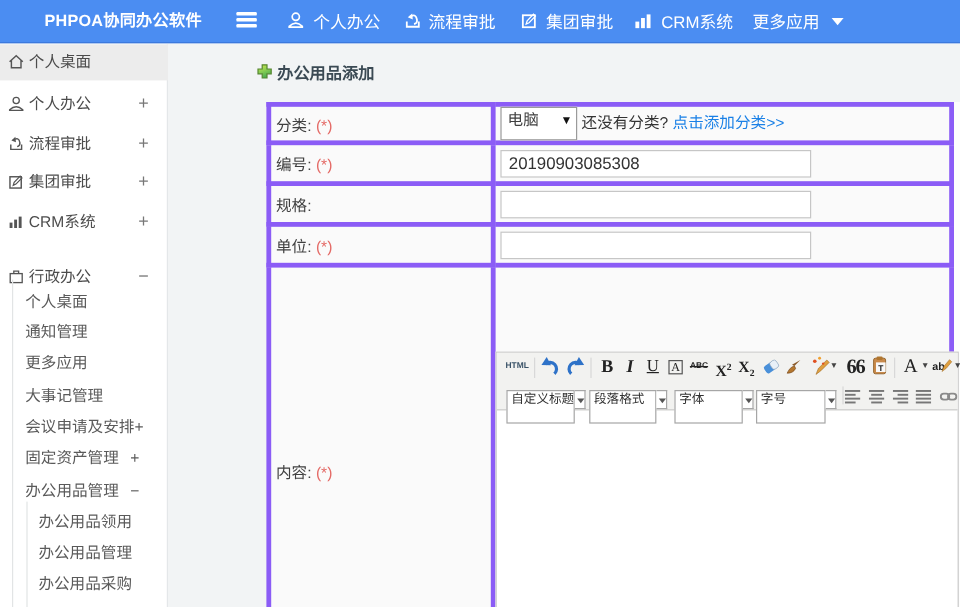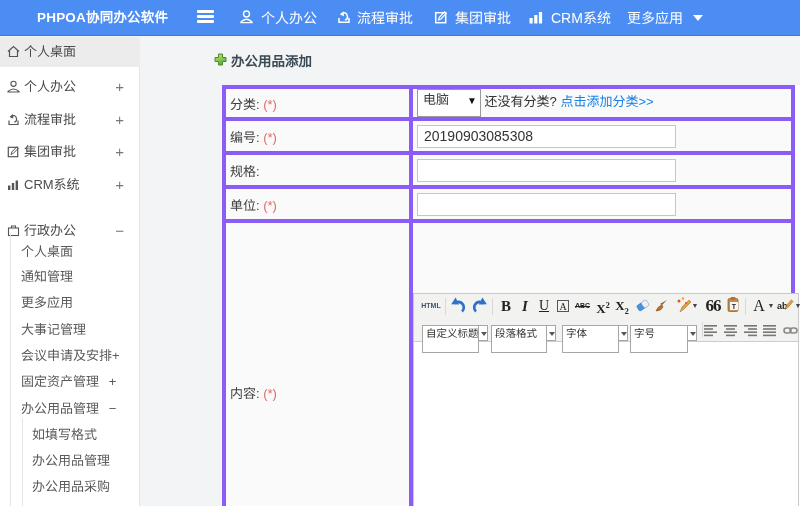--- a/index.html
+++ b/index.html
@@ -139,21 +139,21 @@
   <span class="txt">行政办公</span>
     <span class="pm">−</span>
   </div>
 <div class="sub" style="left:21px; top:241px;">个人桌面</div>
 <div class="sub" style="left:21px; top:266px;">通知管理</div>
 <div class="sub" style="left:21px; top:292px;">更多应用</div>
 <div class="sub" style="left:21px; top:319px;">大事记管理</div>
 <div class="sub" style="left:21px; top:345px;">会议申请及安排+</div>
 <div class="sub" style="left:21px; top:371px;">固定资产管理 <span style="margin-left:6px">+</span></div>
 <div class="sub" style="left:21px; top:398px;">办公用品管理 <span style="margin-left:6px">−</span></div>
-<div class="sub" style="left:32px; top:424px;">如填写格式</div>
+<div class="sub" style="left:32px; top:424px;">办公用品领用</div>
 <div class="sub" style="left:32px; top:450px;">办公用品管理</div>
 <div class="sub" style="left:32px; top:476px;">办公用品采购</div>
 
 <div style="position:absolute; left:791px; top:85px; width:9px; height:421px; background:#fdfdfd;"></div>
 <div style="position:absolute; left:10px; top:233px; width:1px; height:273px; background:#e2e4e5;"></div>
 <div style="position:absolute; left:22px; top:418px; width:1px; height:88px; background:#e2e4e5;"></div>
 
 <svg class="plus" width="13" height="13" viewBox="0 0 13 13">
   <defs>
       <linearGradient id="pg" x1="0" y1="0" x2="0.4" y2="1">

